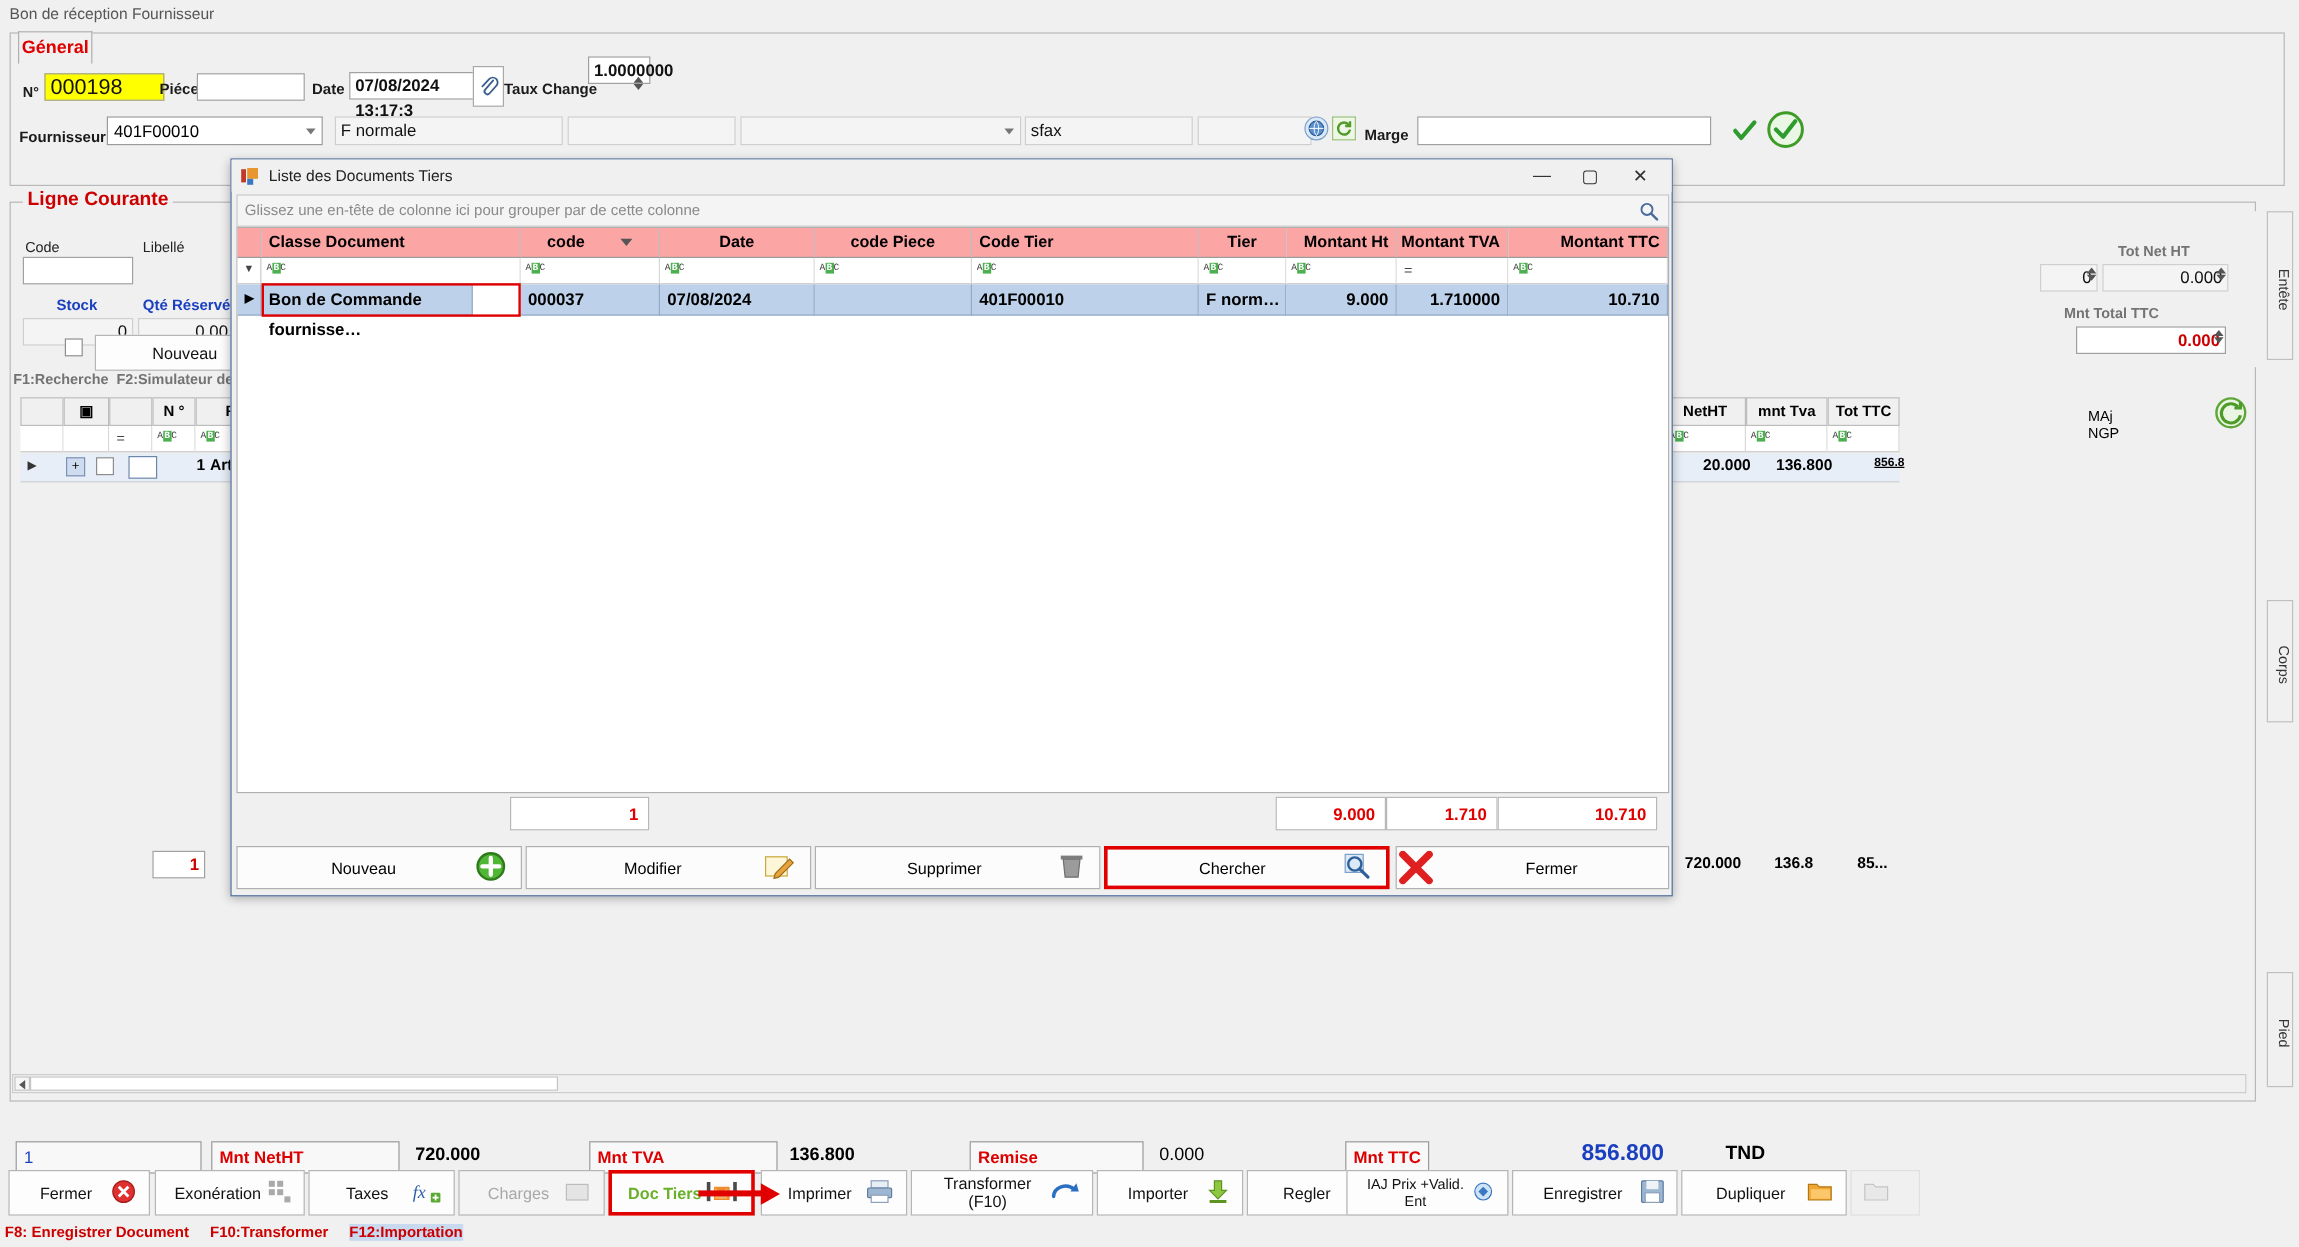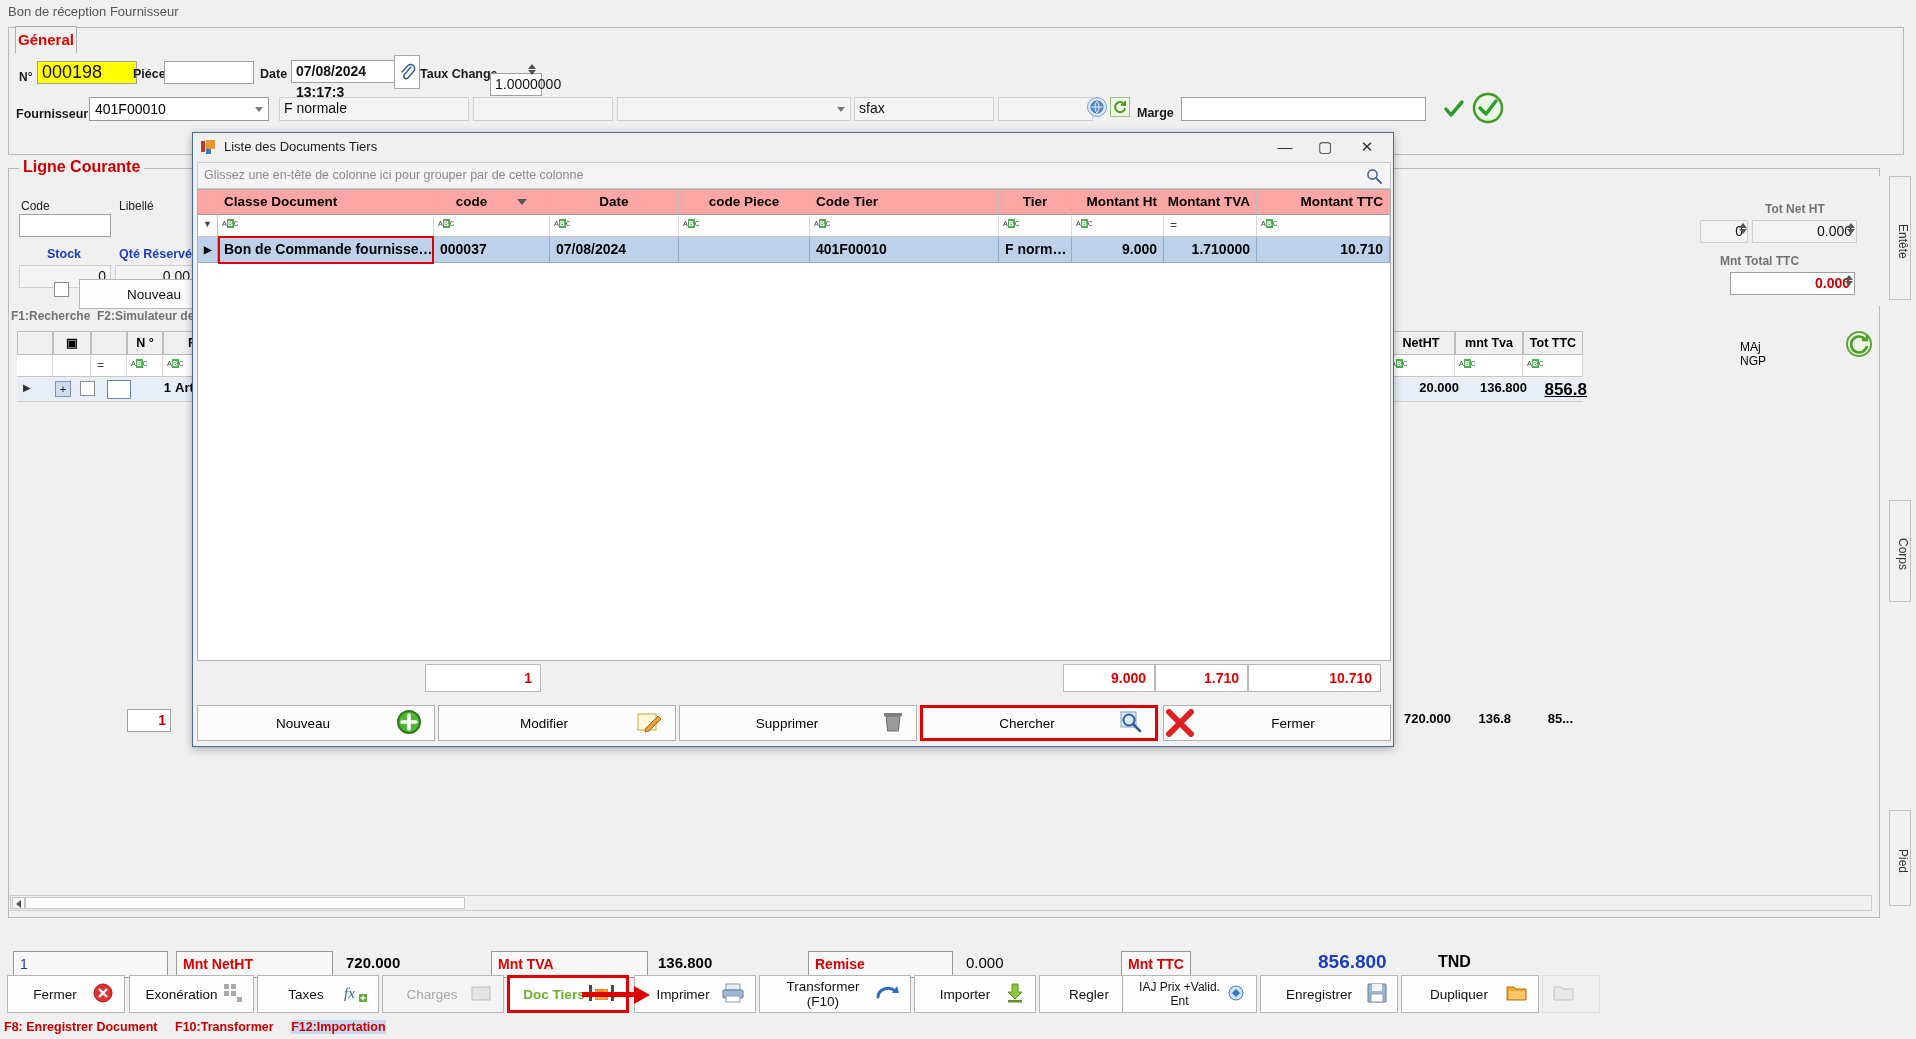--- a/index.html
+++ b/index.html
@@ -227,21 +227,21 @@
     <div class="lbl" style="left:251px; top:39px;">Date</div>
     <div class="tf" style="left:282px; top:32px; width:105px; font-weight:bold;">07/08/2024 13:17:3</div>
 
     <div class="iconbtn" style="left:385px; top:27px; width:26px; height:34px;">
       <svg width="17" height="19" viewBox="0 0 17 19">
           <path d="M12 4 L5.5 11.5 a2.4 2.4 0 0 0 3.4 3.4 L14.5 8.5 a4 4 0 0 0-5.7-5.7 L3 9" stroke="#3a5f8f" stroke-width="1.5" fill="none" stroke-linecap="round"></path>
         </svg>
     </div>
 
     <div class="lbl" style="left:411px; top:39px;">Taux Change</div>
-    <div class="tf" style="left:481px; top:45px; width:52px; padding-right:12px;">1.0000000</div>
+    <div class="tf" style="left:481px; top:19px; width:52px; padding-right:12px;font-weight:bold;">1.0000000</div>
     <div class="spin" style="left:518px; top:35px;">
         <i class="up"></i>
         <i class="dn"></i>
       </div>
 
     <div class="lbl" style="left:7px; top:79px;">Fournisseur</div>
     <div class="combo" style="left:80px; top:69px; width:180px;">
       <span>401F00010</span>
       <span class="arrow"></span>
     </div>
@@ -336,21 +336,21 @@
 
     <div style="position:absolute; left:8px; top:209px; width:1566px; height:24px; background:#e8eef7; border-bottom:1px solid #cfcfcf;">
       <span class="rowmark" style="left:6px; top:4px;">▶</span>
       <span style="position:absolute; left:38px; top:3px; width:16px; height:16px; border:1px solid #7b93b5; background:#cfdcef; text-align:center; line-height:14px; font-size:11px;">+</span>
       <span class="chk" style="left:63px; top:3px;"></span>
       <span style="position:absolute; left:90px; top:2px; width:24px; height:19px; background:#fff; border:1px solid #6a86ab;"></span>
       <span style="position:absolute; left:118px; top:2px; width:36px; text-align:right; font-weight:bold; font-size:13px;">1</span>
       <span style="position:absolute; left:158px; top:2px; font-weight:bold; font-size:13px;">Art PF</span>
       <span style="position:absolute; left:1378px; top:2px; width:64px; text-align:right; font-weight:bold; font-size:13px;">20.000</span>
       <span style="position:absolute; left:1446px; top:2px; width:64px; text-align:right; font-weight:bold; font-size:13px;">136.800</span>
-      <span style="position:absolute; left:1512px; top:2px; width:58px; text-align:right; font-weight:bold; font-size:17px;text-decoration:underline;">856.8</span>
+      <span style="position:absolute; left:1512px; top:2px; width:58px; text-align:right; font-weight:bold; font-size:10px;text-decoration:underline;">856.8</span>
     </div>
 
     <div class="tf" style="left:118px; top:540px; width:44px; text-align:right; color:#cc0000; font-weight:bold;">1</div>
     <div style="position:absolute; left:1378px; top:542px; width:64px; text-align:right; font-weight:bold; font-size:13px;">720.000</div>
     <div style="position:absolute; left:1446px; top:542px; width:56px; text-align:right; font-weight:bold; font-size:13px;">136.8</div>
     <div style="position:absolute; left:1506px; top:542px; width:58px; text-align:right; font-weight:bold; font-size:13px;">85...</div>
   </div>
 
   <div style="position:absolute; left:1700px; top:176px; width:185px; height:130px; background:#f0f0f0;">
     <div class="red-lbl" style="left:65px; top:26px;">Tot Net HT</div>
@@ -614,21 +614,21 @@
       <div class="fr" style="left:966px; width:93px;">
           <span class="eqs">=</span>
         </div>
       <div class="fr" style="left:1059px; width:133px;">
           <span class="abc"><i>A</i><b>B</b><i>C</i></span>
         </div>
 
       <div class="drow" style="left:0; width:20px;">
         <span style="position:absolute; left:6px; top:0; font-size:10px;">▶</span>
       </div>
-      <div class="drow left" style="left:20px;  width:216px;">Bon de Commande fournisse…</div>
+      <div class="drow left" style="left:20px;  width:176px;">Bon de Commande fournisse…</div>
       <div class="drow left" style="left:236px; width:116px;">000037</div>
       <div class="drow left" style="left:352px; width:129px;">07/08/2024</div>
       <div class="drow left" style="left:481px; width:131px;"></div>
       <div class="drow left" style="left:612px; width:189px;">401F00010</div>
       <div class="drow left" style="left:801px; width:73px;">F norm…</div>
       <div class="drow right" style="left:874px; width:92px;">9.000</div>
       <div class="drow right" style="left:966px; width:93px;">1.710000</div>
       <div class="drow right" style="left:1059px; width:133px;">10.710</div>
 
       <div class="rowsel-outline" style="left:20px; top:46px; width:216px; height:28px;"></div>

